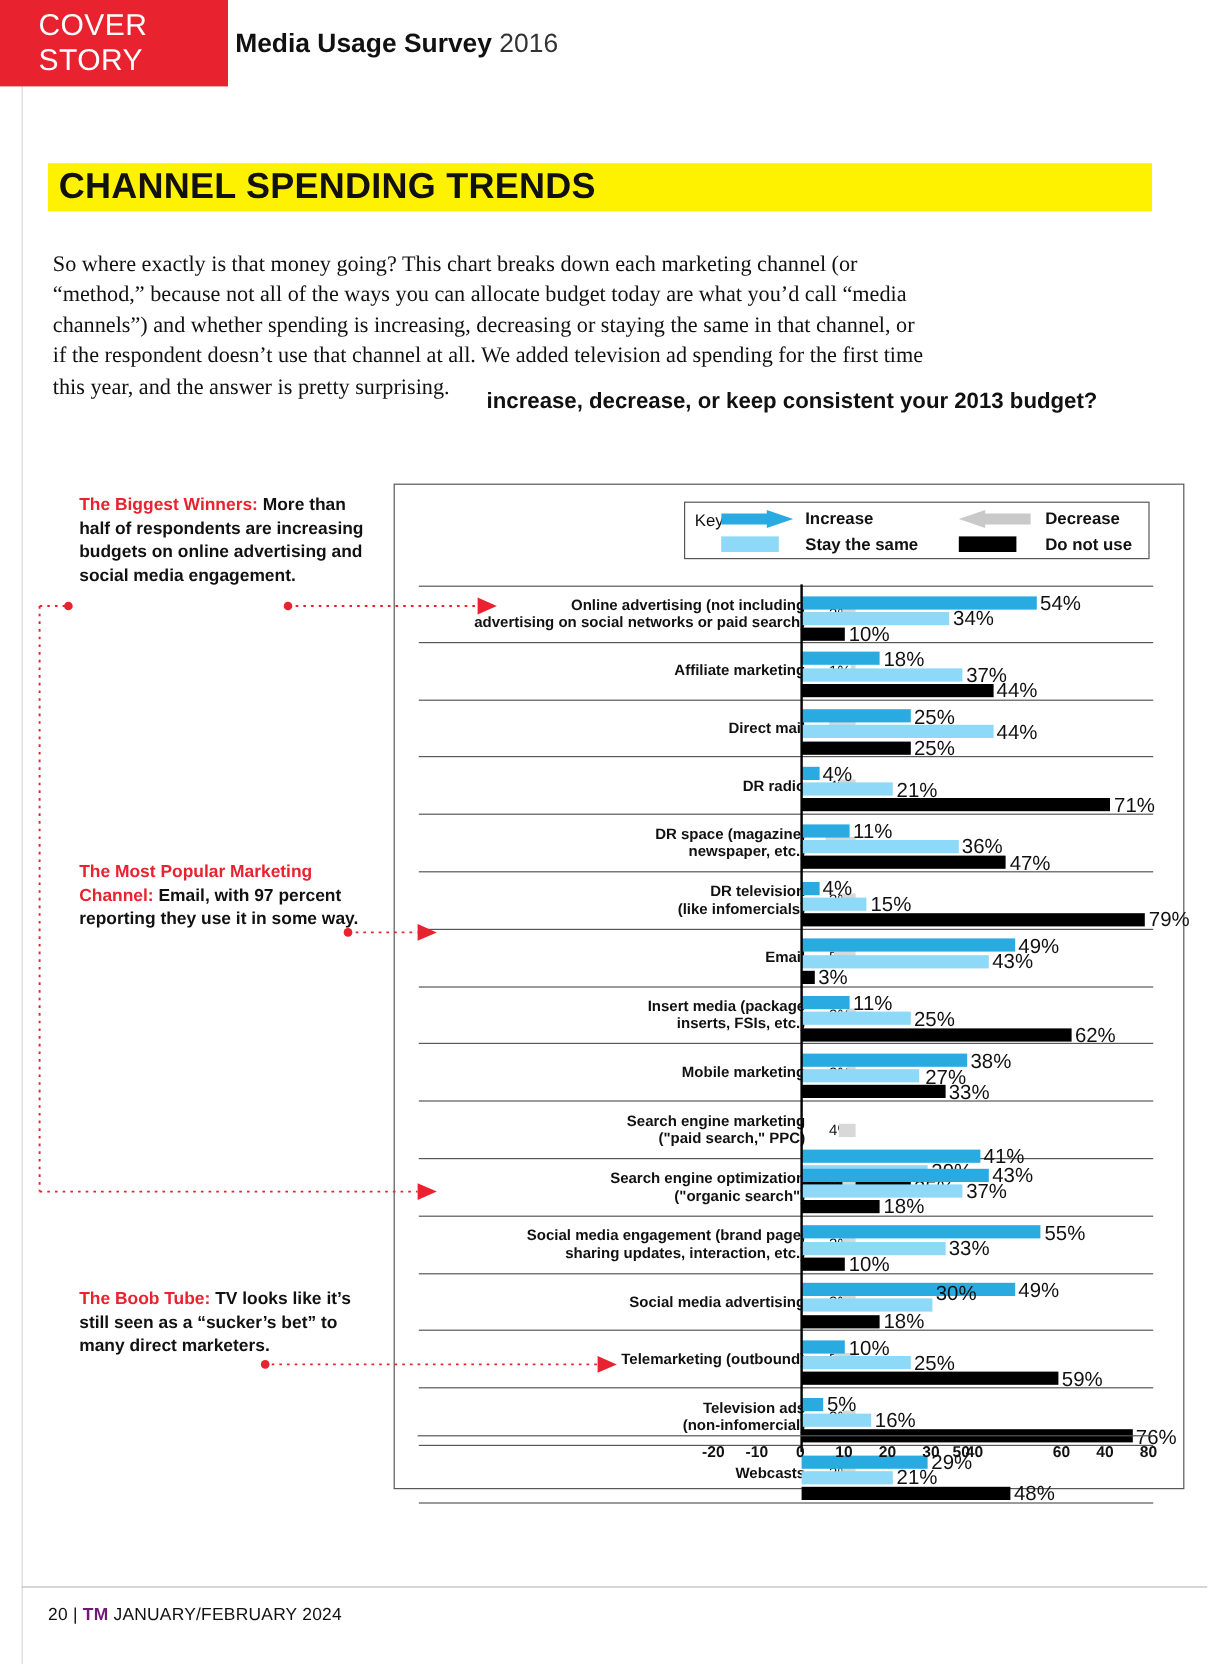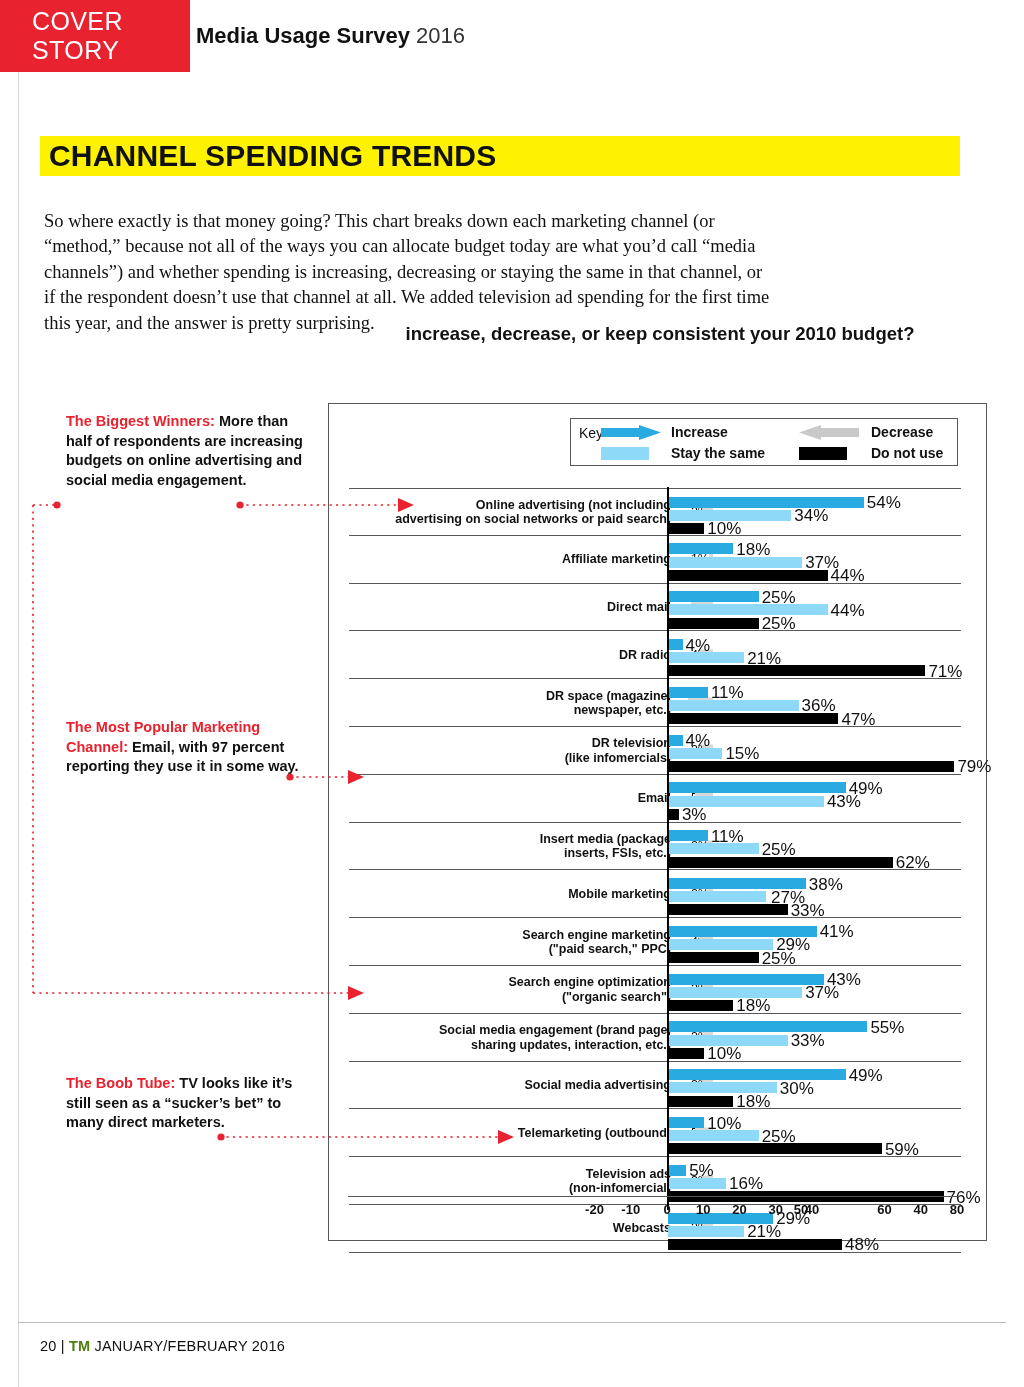--- a/index.html
+++ b/index.html
@@ -105,21 +105,21 @@
   #note3{left:66px;top:1074px;}
 
   
   #connectors{position:absolute;left:0;top:0;width:1024px;height:1387px;pointer-events:none;}
 
   
   #footer-rule{position:absolute;left:18px;top:1322px;width:988px;height:1px;background:#bbb;}
   #footer{
     position:absolute;left:40px;top:1338px;font-size:14.5px;color:#111;white-space:nowrap;letter-spacing:.2px;
   }
-  #footer .tm{color:#4d7c0f;font-weight:700;}
+  #footer .tm{color:#701a75;font-weight:700;}
   #left-rule{position:absolute;left:18px;top:0;width:1px;height:1387px;background:#d9d9d9;}
 </style>
 </head>
 <body>
 
 <div id="left-rule"></div>
 
 <div id="cover-tag">
   <span>COVER STORY</span>
 </div>
@@ -128,21 +128,21 @@
   <i>2016</i>
 </div>
 
 <div id="headline-band">
   <span>CHANNEL SPENDING TRENDS</span>
 </div>
 
 <p id="deck">So where exactly is that money going? This chart breaks down each marketing channel (or “method,” because not all of the ways you can allocate budget today are what you’d call “media channels”) and whether spending is increasing, decreasing or staying the same in that channel, or if the respondent doesn’t use that channel at all. We added television ad spending for the first time this year, and the answer is pretty surprising.</p>
 
 <div id="chart-question">
-    <div>increase, decrease, or keep consistent your 2010 budget?</div>
+    <div>increase, decrease, or keep consistent your 2013 budget?</div>
   </div>
 
 <div id="chart-frame">
   <div id="rows">
       <div class="row first" style="top: 84px; height: 47.8px;">
         <div class="rowlabel">
           <div>Online advertising (not including</div>
           <div>advertising on social networks or paid search)</div>
         </div>
         <div class="decval">3%</div>
@@ -279,21 +279,21 @@
           <div class="barval" style="left: 122.625px; top: 30.438px;">33%</div>
         </div>
       </div>
       <div class="row" style="top: 514.2px; height: 47.8px;">
         <div class="rowlabel">
           <div>Search engine marketing</div>
           <div>("paid search," PPC)</div>
         </div>
         <div class="decval">4%</div>
         <div class="decbar" style="width: 14.5px;"></div>
-        <div class="bars" style="left: 319px;">
+        <div class="bars" style="left: 319px; margin-top: 32px;">
           <div class="bar inc" style="top: 7.648px; width: 148.625px;"></div>
           <div class="barval" style="left: 151.625px; top: 4.148px;">41%</div>
           <div class="bar same" style="top: 20.793px; width: 105.125px;"></div>
           <div class="barval" style="left: 108.125px; top: 17.293px;">29%</div>
           <div class="bar use" style="top: 33.938px; width: 90.625px;"></div>
           <div class="barval" style="left: 93.625px; top: 30.438px;">25%</div>
         </div>
       </div>
       <div class="row" style="top: 562px; height: 47.8px;">
         <div class="rowlabel">
@@ -330,21 +330,21 @@
       <div class="row" style="top: 657.6px; height: 47.8px;">
         <div class="rowlabel">
           <div>Social media advertising</div>
         </div>
         <div class="decval">3%</div>
         <div class="decbar" style="width: 10.875px;"></div>
         <div class="bars" style="left: 319px;">
           <div class="bar inc" style="top: 7.648px; width: 177.625px;"></div>
           <div class="barval" style="left: 180.625px; top: 4.148px;">49%</div>
           <div class="bar same" style="top: 20.793px; width: 108.75px;"></div>
-          <div class="barval" style="left: 111.75px; top: 17px; text-align: right;">30%</div>
+          <div class="barval" style="left: 111.75px; top: 6px; text-align: right;">30%</div>
           <div class="bar use" style="top: 33.938px; width: 65.25px;"></div>
           <div class="barval" style="left: 68.25px; top: 30.438px;">18%</div>
         </div>
       </div>
       <div class="row" style="top: 705.4px; height: 47.8px;">
         <div class="rowlabel">
           <div>Telemarketing (outbound)</div>
         </div>
         <div class="decval">5%</div>
         <div class="decbar" style="width: 18.125px;"></div>
@@ -444,14 +444,14 @@
   <polygon points="348,986 364,993 348,1000" fill="#e8222e"></polygon>
   <polygon points="348,770 364,777 348,784" fill="#e8222e"></polygon>
   <polygon points="498,1130 514,1137 498,1144" fill="#e8222e"></polygon>
 </svg>
 
 <div id="footer-rule"></div>
 <div id="footer">
   <span>20</span>
   <span>|</span>
   <span class="tm">TM</span>
-  <span>JANUARY/FEBRUARY 2016</span>
+  <span>JANUARY/FEBRUARY 2024</span>
 </div>
 
 </body></html>

